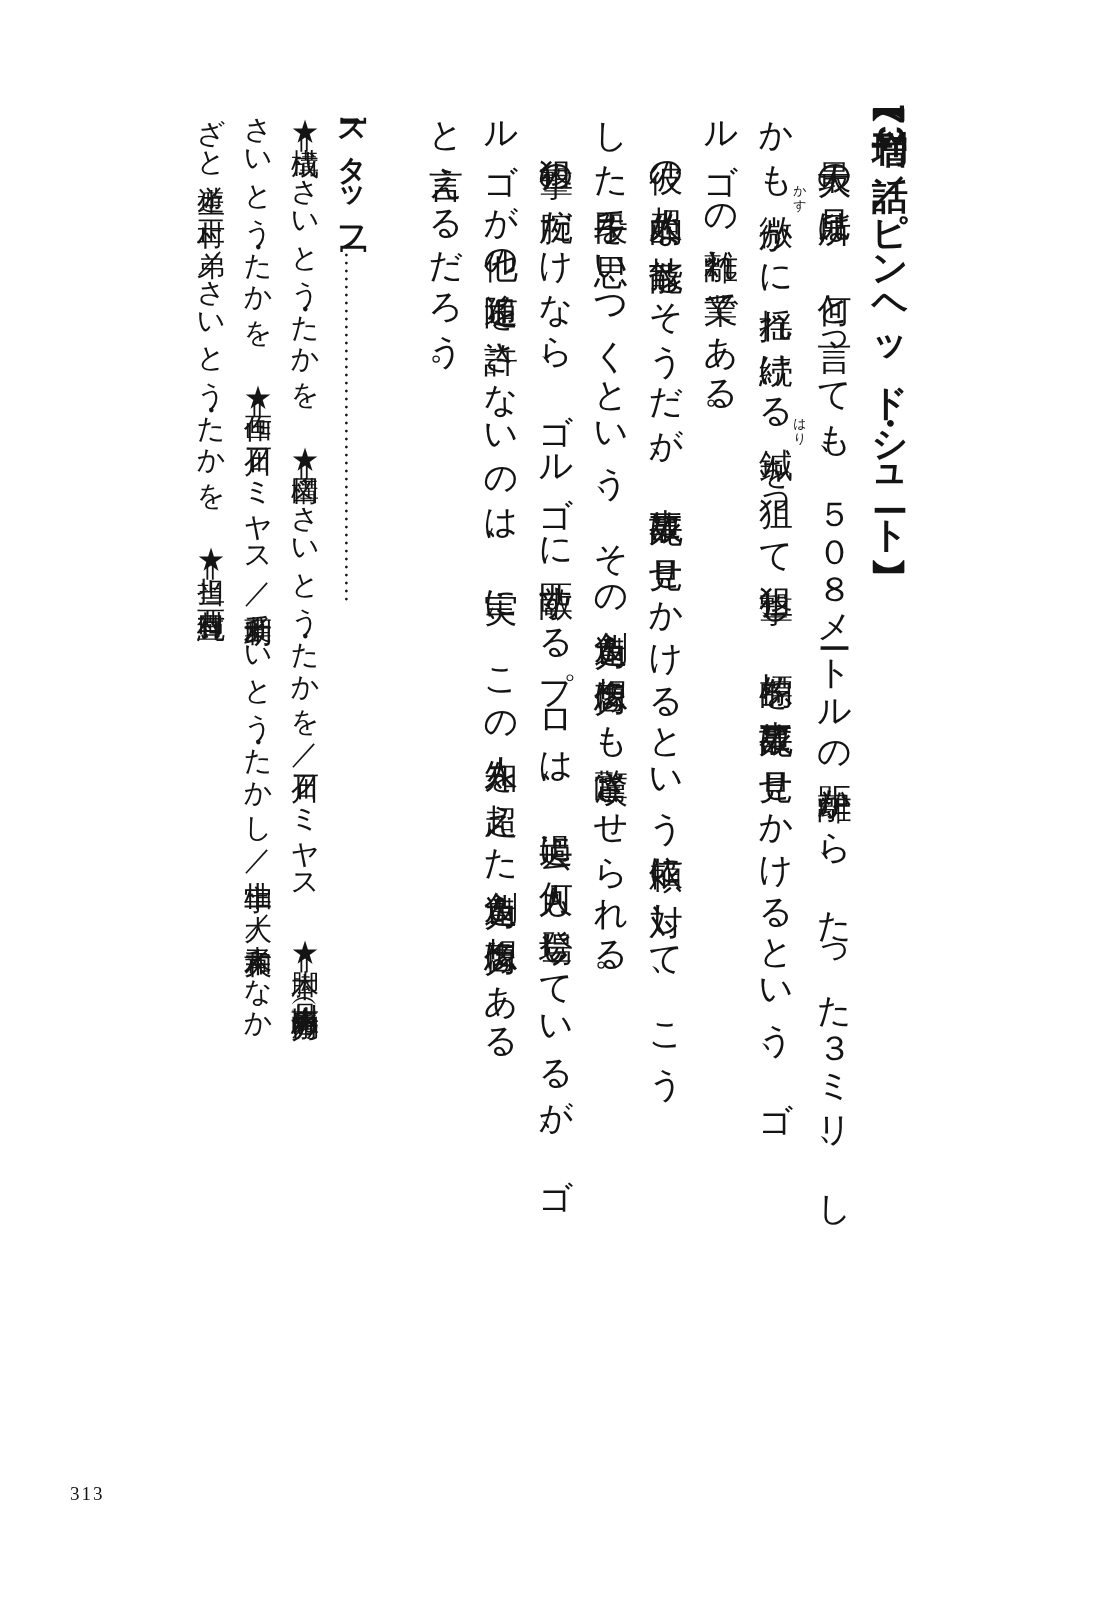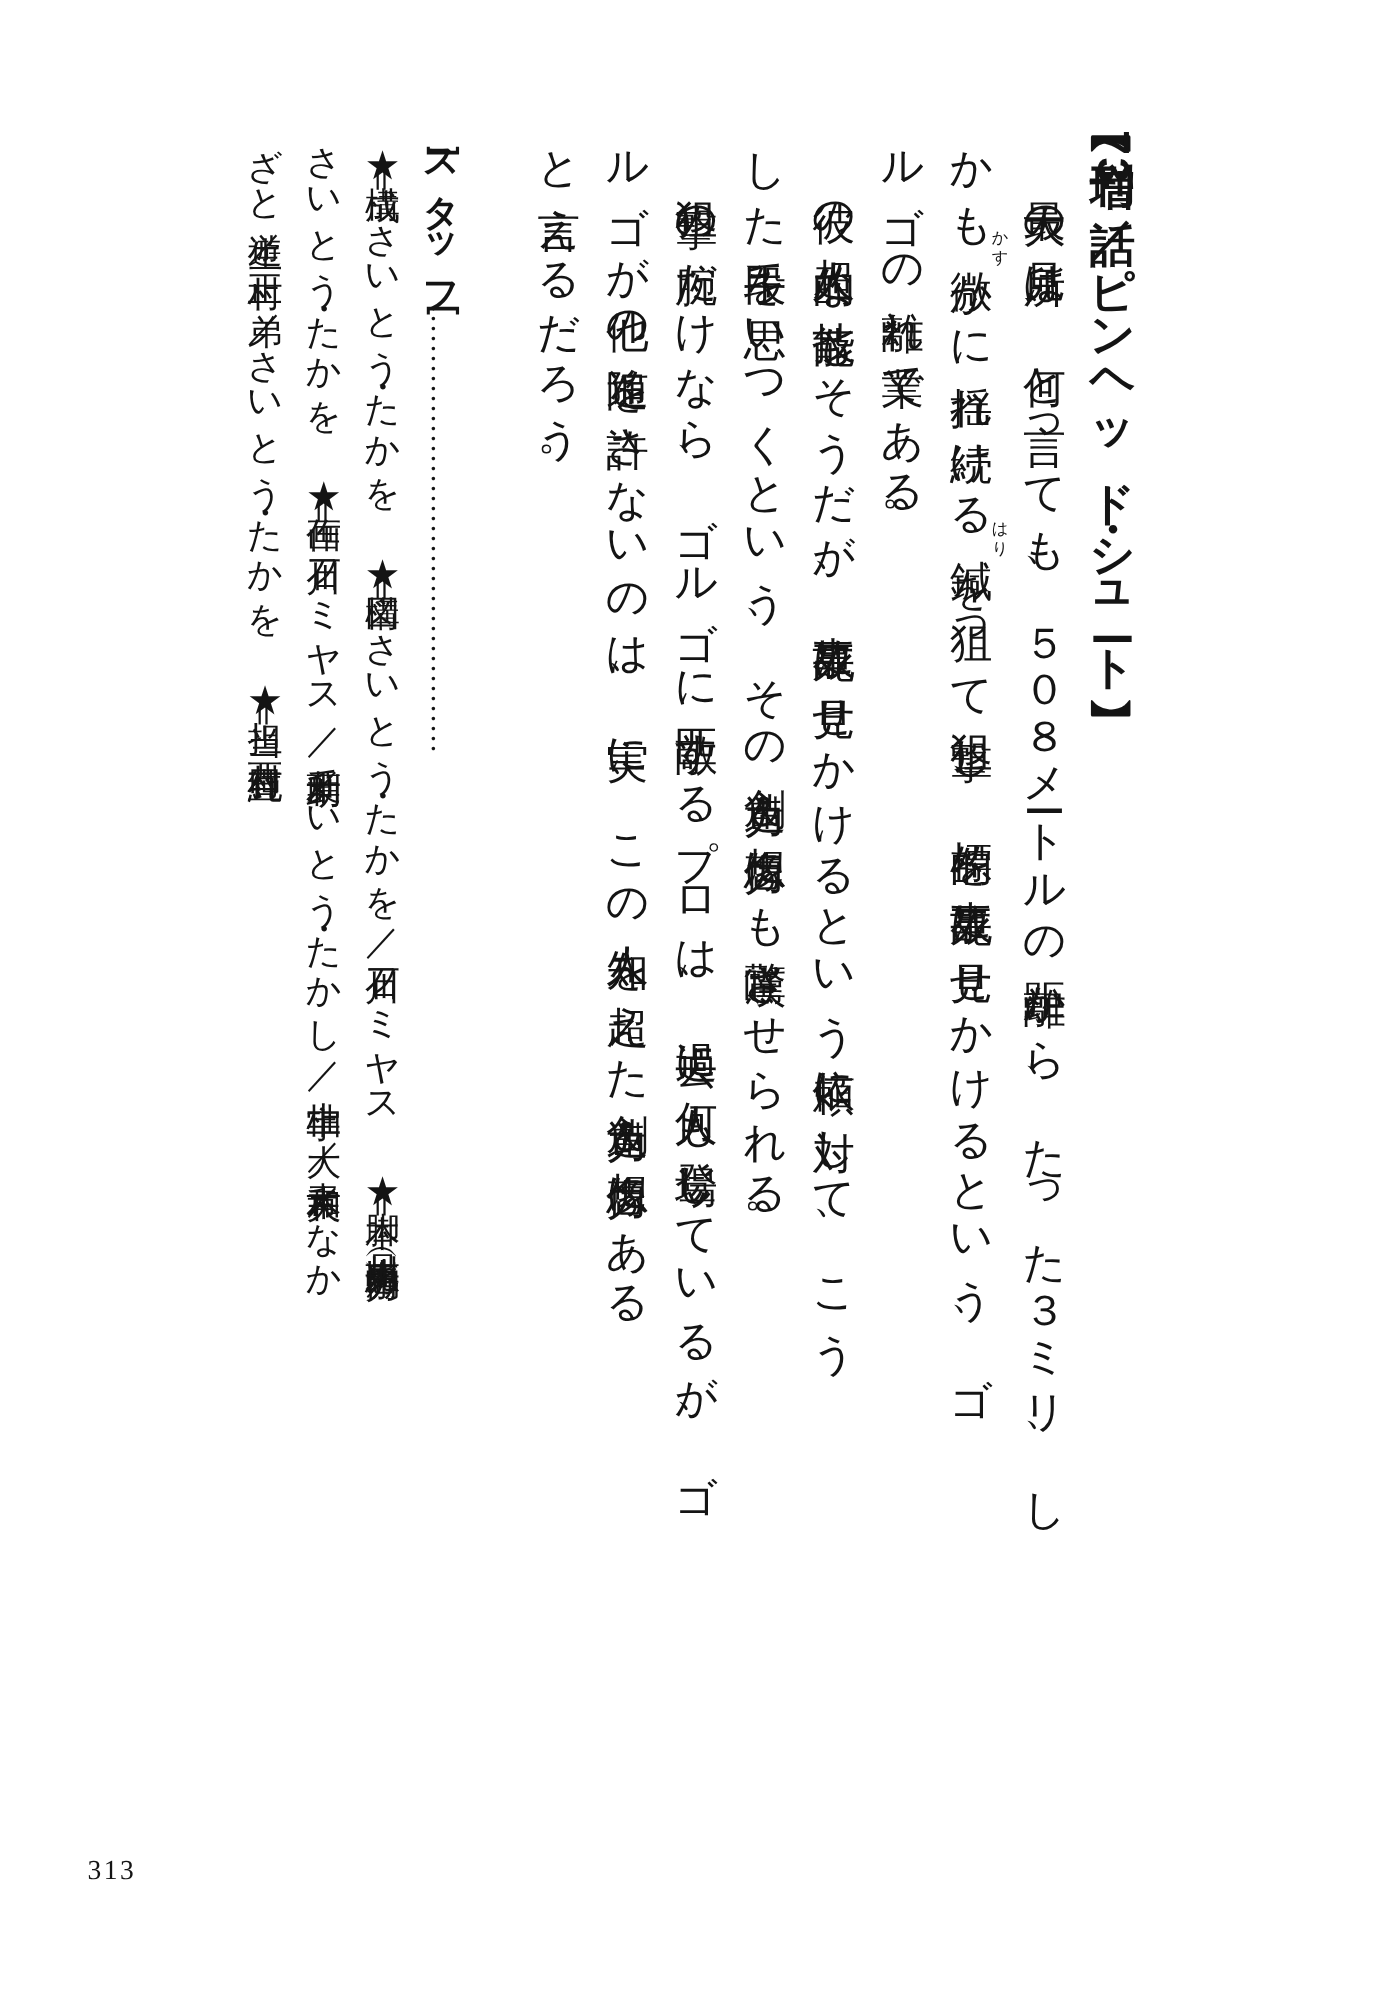--- a/index.html
+++ b/index.html
@@ -73,21 +73,21 @@
     font-family: "Liberation Serif", "DejaVu Serif", serif;
     font-size: 28px;
     letter-spacing: 1.5px;
     line-height: 47px;
   }
   .page-number {
     position: absolute;
     left: 70px;
     top: 1483px;
     font-family: "Liberation Serif", "DejaVu Serif", serif;
-    font-size: 22px;
+    font-size: 19px;
     letter-spacing: 2px;
   }
 </style>
 </head>
 <body>
 
 <div class="vertical-page">
 
   <div class="col title-col">【増刊73話／ピンヘッド・シュート】</div>
 

